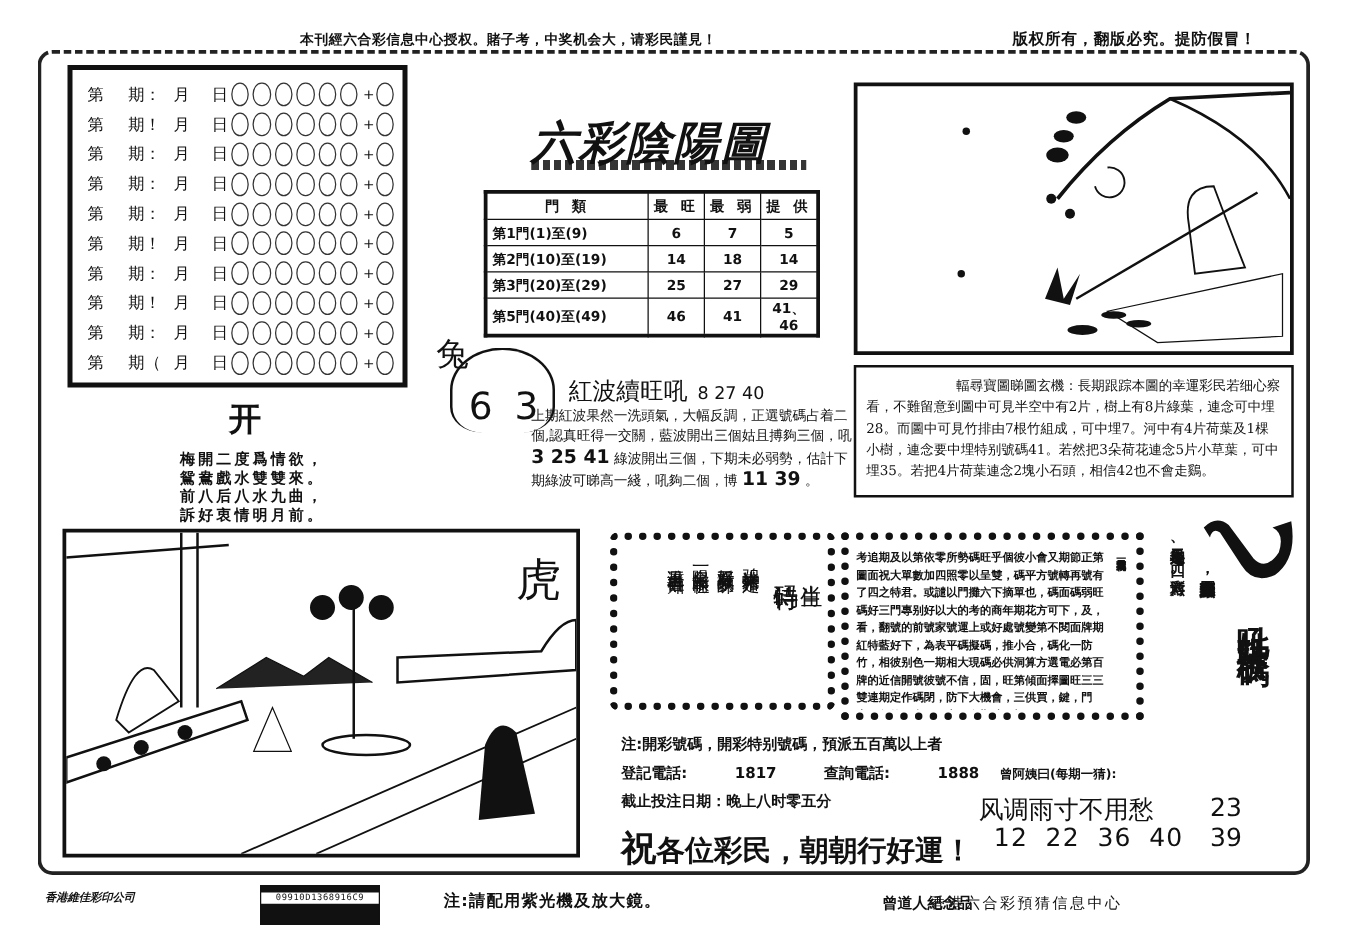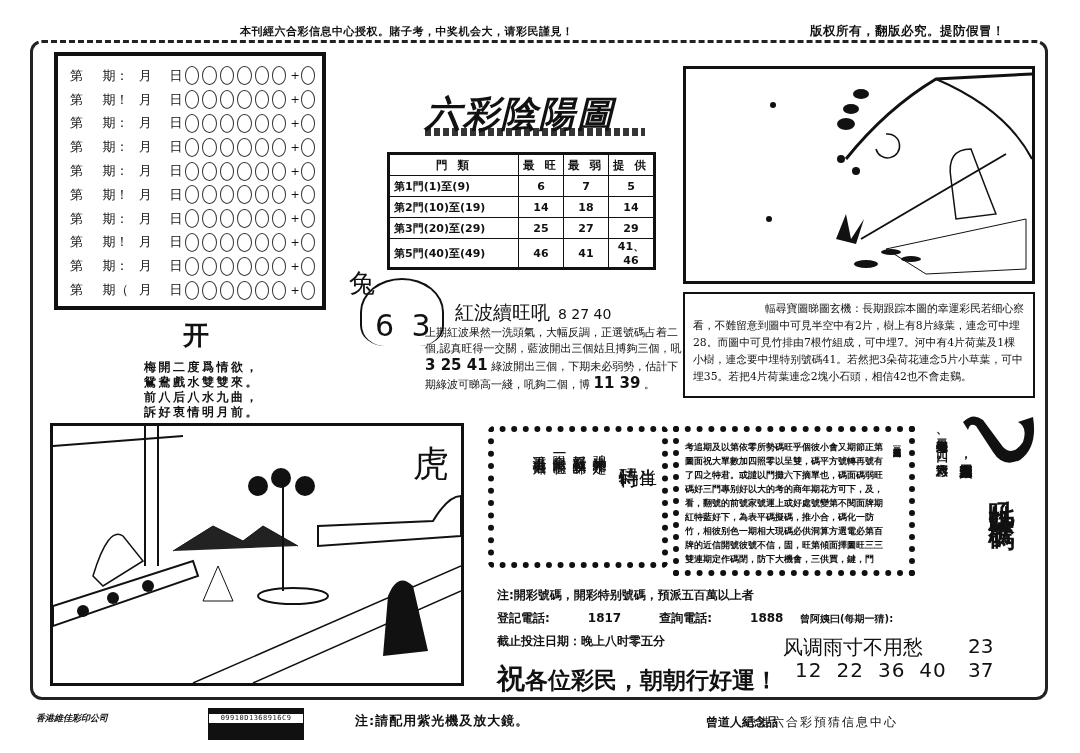--- a/index.html
+++ b/index.html
@@ -380,21 +380,21 @@
 <div class="abs blessing">
   <span class="big">祝</span><span>各位彩民，朝朝行好運！</span>
 </div>
 
 <div class="abs aunt-label">曾阿姨曰(每期一猜):</div>
 <div class="abs aunt-hint">风调雨寸不用愁</div>
 <div class="abs aunt-nums">
   <span>12</span><span>22</span><span>36</span><span>40</span>
 </div>
 <div class="abs pick1">23</div>
-<div class="abs pick2">37</div>
+<div class="abs pick2">39</div>
 
 <div class="abs footer-left">香港維佳彩印公司</div>
 <div class="abs barcode">
   <div class="barcode-num">09910D1368916C9</div>
 </div>
 <div class="abs footer-note">注:請配用紫光機及放大鏡。</div>
 <div class="abs footer-gift">曾道人紀念品</div>
 <div class="abs footer-center">香港六合彩預猜信息中心</div>
 
 </body></html>

